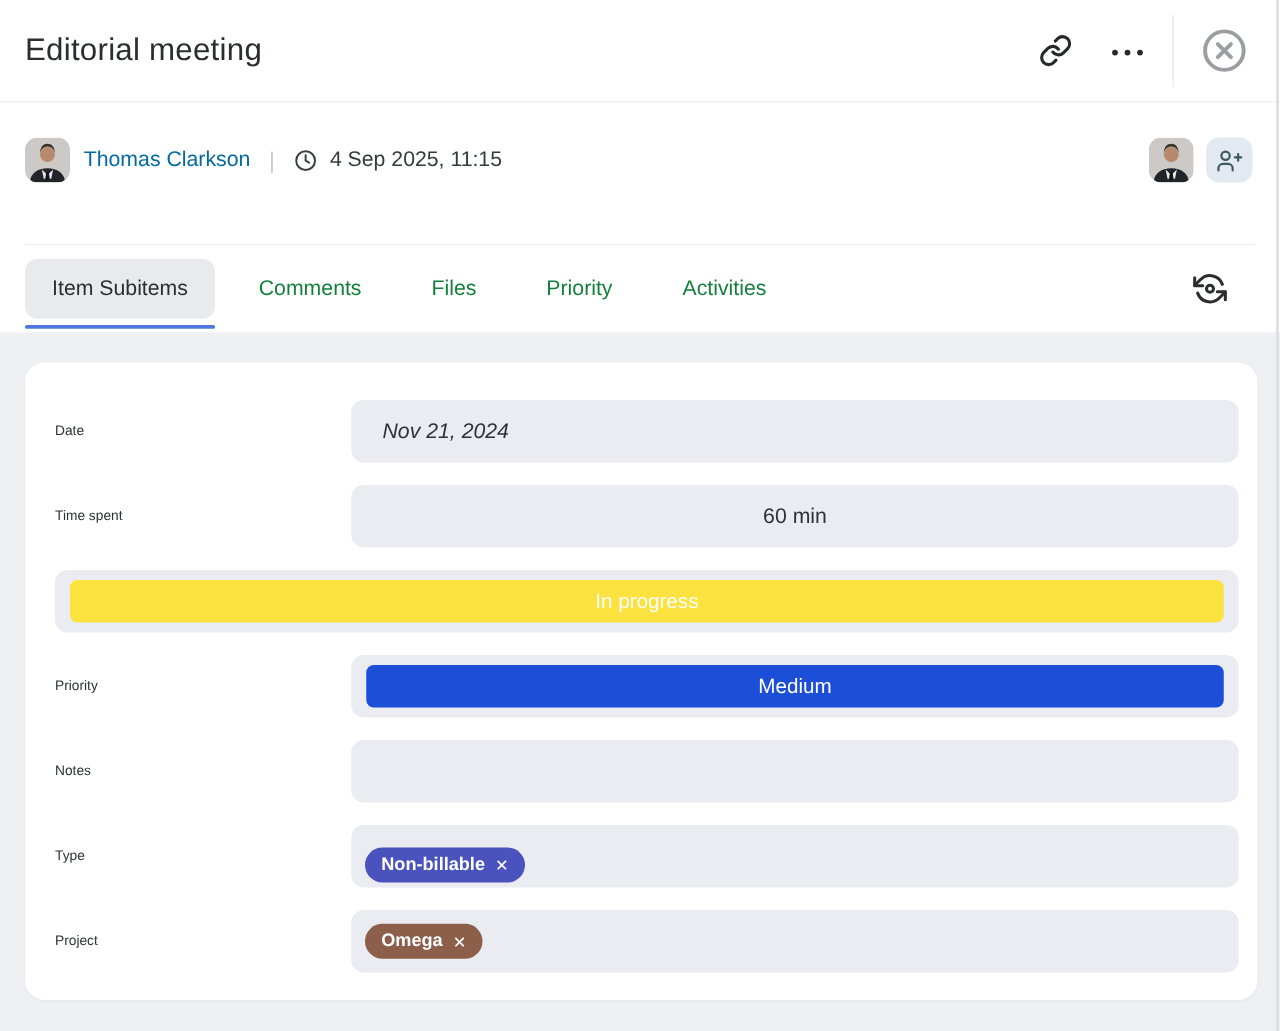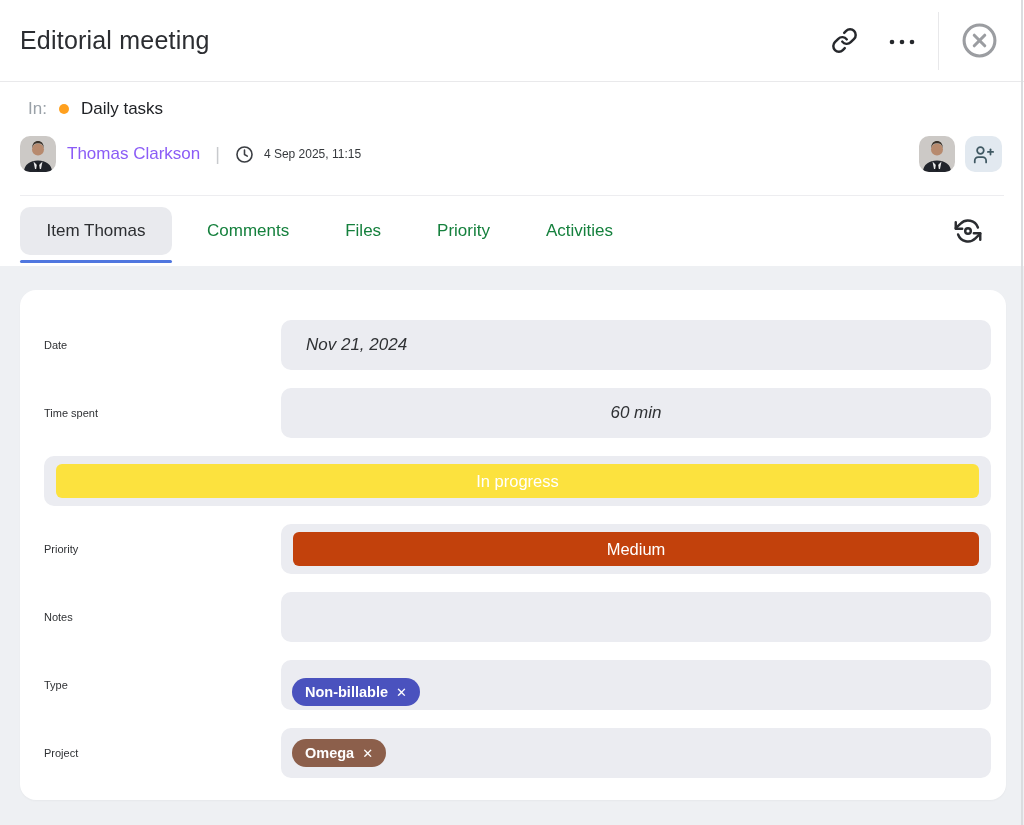--- a/index.html
+++ b/index.html
@@ -21,23 +21,23 @@
   .meta { background:#fff; height:114px; padding:14px 20px 0 20px; position:relative; }
   .meta::after { content:""; position:absolute; left:20px; right:20px; bottom:0;
                  height:1px; background:#ededf0; }
   .meta-row1 { display:flex; align-items:center; padding-left:8px; height:26px; }
   .in-label { font-size:17px; color:#9aa1a8; }
   .list-dot { width:10px; height:10px; border-radius:50%; background:var(--dot,#FFA01E);
               margin:0 12px 0 12px; }
   .list-name { font-size:17px; color:#212327; }
   .meta-row2 { margin-top:14px; display:flex; align-items:center; }
   .avatar { width:36px; height:36px; border-radius:10px; overflow:hidden; flex:0 0 36px; }
-  .author-name { font-size:17px; color:#8b5cf6; margin-left:11px; }
+  .author-name { font-size:17px; color:#0369a1; margin-left:11px; }
   .meta-sep { font-size:18px; color:#c8cacd; margin:0 13px 0 15px; }
-  .timestamp { font-size:12px; color:#36393d; margin-left:10px; }
+  .timestamp { font-size:17px; color:#36393d; margin-left:10px; }
   .clock { margin-left:2px; display:flex; align-items:center; }
   .meta-right { margin-left:auto; display:flex; align-items:center; gap:10px; margin-right:2px; }
   .adduser-btn { width:37px; height:36px; border:none; border-radius:10px; background:#e2e9f0;
                  display:flex; align-items:center; justify-content:center; cursor:pointer; }
 
   
   .tabs { background:#fff; height:70px; display:flex; align-items:center; padding:0 20px; }
   .tabs-list { display:flex; align-items:center; height:100%; }
   .tab { font-size:17px; color:#15803d; margin-left:56px; cursor:pointer; white-space:nowrap; }
   .tab-active { margin-left:0; width:152px; height:48px; background:#e9eaee; border-radius:10px;
@@ -51,21 +51,21 @@
 
   
   .content { background:#eef0f3; height:559px; padding:24px 0 0 20px; }
   .card { width:986px; height:510px; background:#fff; border-radius:16px;
           padding:30px 15px 0 24px; box-shadow:0 1px 2px rgba(40,40,60,.04); }
   .field-row { display:flex; align-items:center; height:50px; margin-bottom:18px; }
   .field-label { flex:0 0 237px; font-size:11px; color:#2f3134; }
   .field-box { flex:1; height:50px; background:#ebecf1; border-radius:10px;
                display:flex; align-items:center; cursor:pointer; }
   .val-left  { font-size:17px; color:#2f3134; padding-left:25px;font-style:italic; }
-  .val-center{ font-size:17px; color:#2f3134; width:100%; text-align:center;font-style:italic; }
+  .val-center{ font-size:17px; color:#2f3134; width:100%; text-align:center; }
   .bar { flex:1; margin:0 12px; height:34px; border-radius:6px; display:flex;
          align-items:center; justify-content:center; color:#fff; font-size:16.5px;text-align:center; }
   .chip { margin-left:11px; height:28px; border-radius:14px; display:inline-flex;
           align-items:center; padding:0 13px; color:#fff; font-size:14.5px;
           font-weight:700; gap:8px; }
   .chip-x { font-size:13px; font-weight:700; cursor:pointer; line-height:1; }
 
   .scrollbar { position:absolute; top:0; right:1px; width:2px; height:825px;
                background:#dbdcdf; }
   svg { display:block; }
@@ -102,25 +102,20 @@
             <circle cx="12" cy="12" r="10"></circle>
             <line x1="8.6" y1="8.6" x2="15.4" y2="15.4"></line>
             <line x1="15.4" y1="8.6" x2="8.6" y2="15.4"></line>
           </svg>
         </span>
       </button>
     </div>
   </header>
 
   <section class="meta">
-    <div class="meta-row1">
-      <span class="in-label">In:</span>
-      <span class="list-dot"></span>
-      <span class="list-name">Daily tasks</span>
-    </div>
     <div class="meta-row2">
       <span class="avatar">
         <svg width="36" height="36" viewBox="0 0 36 36">
           <rect width="36" height="36" fill="#ccc9c6"></rect>
           <circle cx="18" cy="13.5" r="6" fill="#b78a6e"></circle>
           <path d="M12.1 12.2 a6 6 0 0 1 11.8 0 c0-4.6-2.6-7.2-5.9-7.2 s-5.9 2.6-5.9 7.2z" fill="#3b332b"></path>
           <path d="M4 36 c0-7.5 6.3-11.5 14-11.5 s14 4 14 11.5z" fill="#21242b"></path>
           <path d="M13.5 25.5 L18 30 l4.5-4.5 -1.5 7.5 h-6z" fill="#e9e9ea"></path>
           <path d="M17 27.5 h2 l.8 5.5 -1.8 2 -1.8-2z" fill="#14161b"></path>
         </svg>
@@ -154,21 +149,21 @@
               <line x1="17" y1="9" x2="23" y2="9"></line>
             </svg>
           </span>
         </button>
       </div>
     </div>
   </section>
 
   <nav class="tabs">
     <div class="tabs-list">
-        <div class="tab tab-active">Item Thomas</div>
+        <div class="tab tab-active">Item Subitems</div>
         <div class="tab">Comments</div>
         <div class="tab">Files</div>
         <div class="tab">Priority</div>
         <div class="tab">Activities</div>
       </div>
     <button class="sync-btn">
       <span>
         <svg width="28" height="28" viewBox="0 0 24 24" fill="none" stroke="#2b2d31" stroke-width="2.1" stroke-linecap="round" stroke-linejoin="round">
           <polyline points="1.5 4.5 1.5 10 7 10"></polyline>
           <polyline points="22.5 19.5 22.5 14 17 14"></polyline>
@@ -197,21 +192,21 @@
         <div class="field-row">
           <div class="field-box">
             <div class="bar" style="background: rgb(252, 226, 62);">
               <span>In progress</span>
             </div>
           </div>
         </div>
         <div class="field-row">
           <span class="field-label">Priority</span>
           <div class="field-box">
-            <div class="bar" style="background: #c2410c;">
+            <div class="bar" style="background: #1d4ed8;">
               <span>Medium</span>
             </div>
           </div>
         </div>
         <div class="field-row">
           <span class="field-label">Notes</span>
           <div class="field-box"></div>
         </div>
         <div class="field-row">
           <span class="field-label">Type</span>

